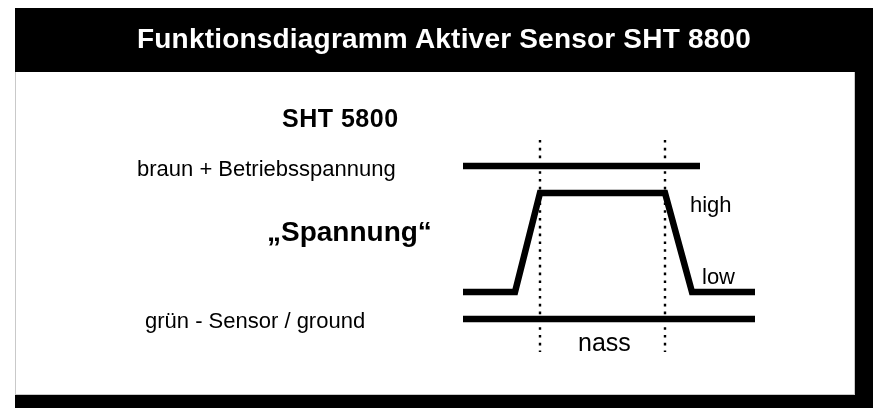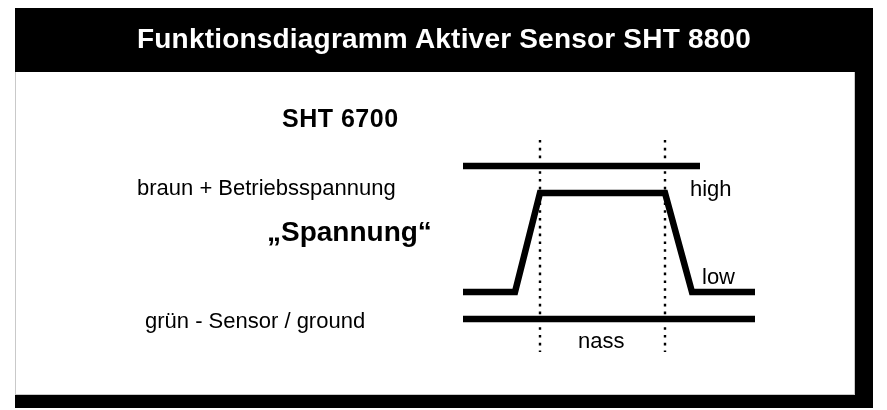--- a/index.html
+++ b/index.html
@@ -80,34 +80,34 @@
   .device-name {
     left: 282px;
     top: 106px;
     font-size: 25px;
     font-weight: bold;
     letter-spacing: 0.5px;
   }
   .row-label {
     font-size: 22px;
   }
-  .wire-brown   { left: 137px; top: 158px; margin-top: 19px; }
+  .wire-brown   { left: 137px; top: 158px; }
   .wire-white   { left: 140px; top: 283px; }
   .wire-green   { left: 145px; top: 310px; }
 
   .signal-word {
     left: 267px;
     top: 218px;
     font-size: 28px;
     font-weight: bold;
   }
 
-  .level-high { left: 690px; top: 178px; font-size: 22px; }
+  .level-high { left: 690px; top: 194px; font-size: 22px; }
   .level-low  { left: 702px; top: 266px; font-size: 22px; text-align: right; }
-  .state-wet  { left: 578px; top: 330px; font-size: 22px; }
+  .state-wet  { left: 578px; top: 330px; font-size: 25px; }
 
   
   .diagram {
     position: absolute;
     left: 0;
     top: 0;
     width: 887px;
     height: 410px;
     pointer-events: none;
   }
@@ -118,21 +118,21 @@
 <div id="page">
 
   <div class="header-bar">
     <div class="header-title">Funktionsdiagramm Aktiver Sensor SHT 8800</div>
   </div>
 
   <div class="body-panel"></div>
   <div class="edge-right"></div>
   <div class="edge-bottom"></div>
 
-  <div class="lbl device-name">SHT 6700</div>
+  <div class="lbl device-name">SHT 5800</div>
 
   <div class="lbl row-label wire-brown">braun  + Betriebsspannung</div>
 
   <div class="lbl signal-word">„Spannung“</div>
 
 
   <div class="lbl row-label wire-green">grün   -  Sensor / ground</div>
 
   <div class="lbl level-high">high</div>
 

